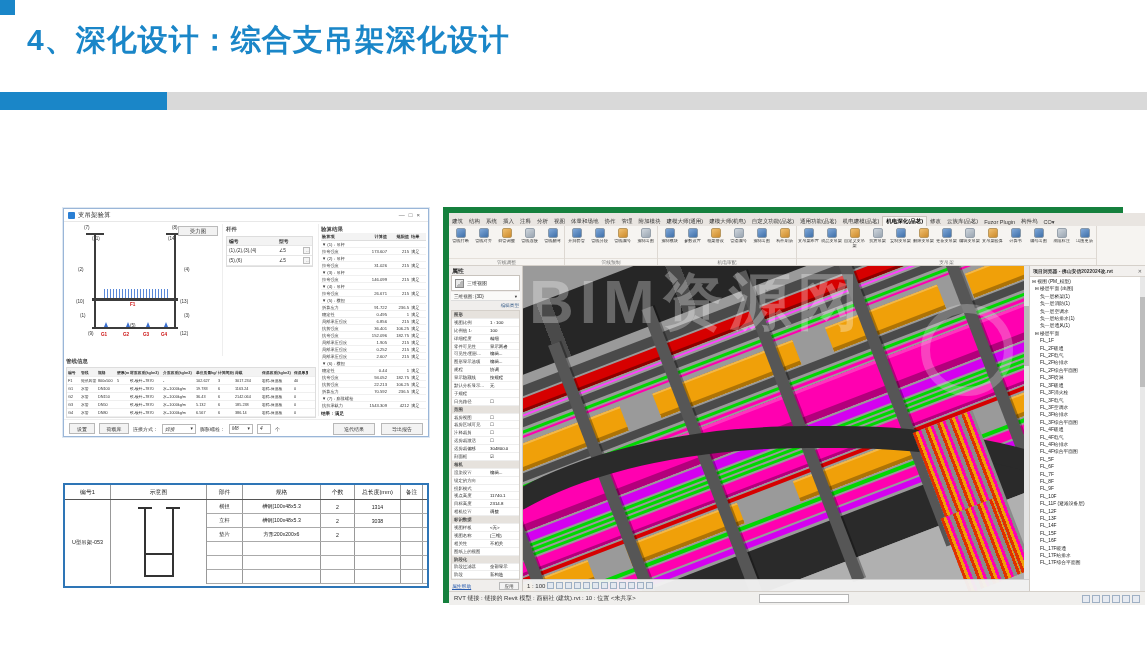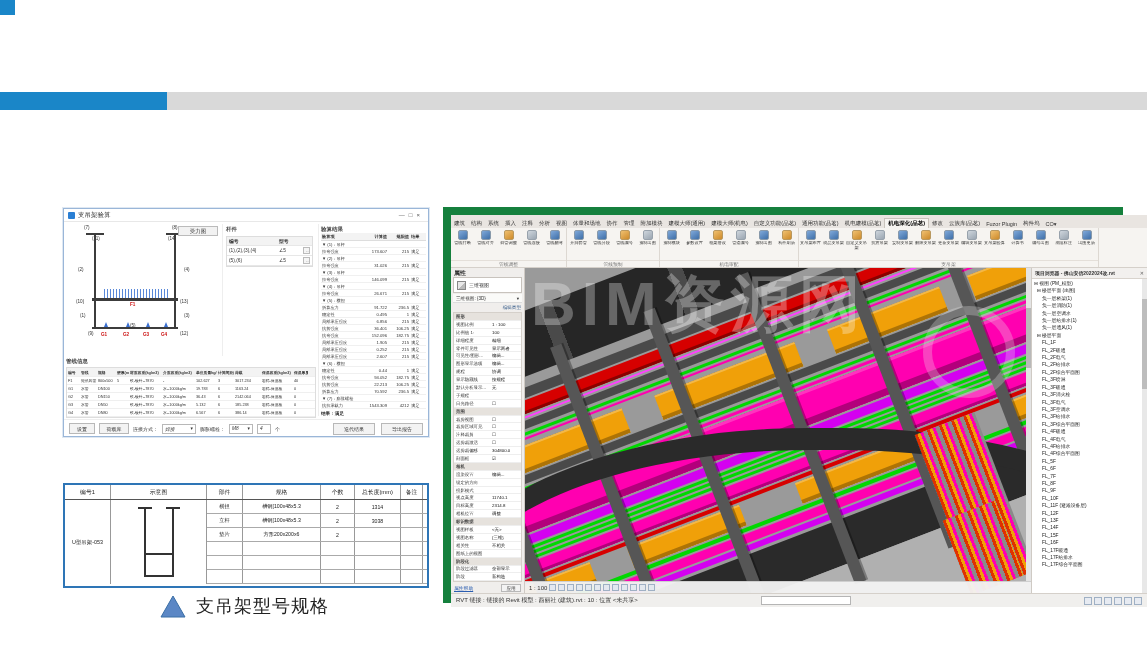--- a/index.html
+++ b/index.html
@@ -63,21 +63,21 @@
   .shead{display:grid;grid-template-columns:46px 96px 36px 78px 34px 46px 22px;height:15px;border-bottom:1px solid #555;font-size:5.8px;color:#222;align-items:center;text-align:center}
   .shead span{border-right:1px solid #999;height:100%;display:flex;align-items:center;justify-content:center}
   .sbody{display:grid;grid-template-columns:46px 96px 220px;height:84px}
   .scell{border-right:1px solid #999;display:flex;align-items:center;justify-content:center;font-size:5.4px;color:#222}
   .sparts .sprow{display:grid;grid-template-columns:36px 78px 34px 46px 22px;height:14px;border-bottom:1px solid #aaa;font-size:5.2px;color:#222;align-items:center;text-align:center}
   .sparts .sprow span{border-right:1px solid #999;height:100%;display:flex;align-items:center;justify-content:center;overflow:hidden;white-space:nowrap}
   .udraw{position:relative;width:70px;height:74px}
   .ud{position:absolute;background:#333}
 
   
-  .revit{left:443px;top:207px;width:680px;height:396px;background:#f3f1ee;border:8px solid #15803d}
+  .revit{left:443px;top:207px;width:680px;height:396px;background:#f3f1ee;border:6px solid #15803d}
   .rtabs{position:absolute;left:0;top:0;width:696px;height:13px;background:#e9e5e1;display:flex;align-items:flex-end;overflow:hidden}
   .rtab{font-size:5.5px;color:#333;padding:1px 3px;white-space:nowrap}
   .rtab.active{background:#f6f4f1;border:1px solid #c9c3bc;border-bottom:none;color:#000;font-weight:bold}
   .ribbon{position:absolute;left:0;top:13px;width:696px;height:40px;background:#f6f4f1;border-bottom:1px solid #d5d0ca;display:flex}
   .rgroup{height:100%;border-right:1px solid #ddd8d2;display:flex;flex-direction:column}
   .rbtns{flex:1;display:flex;align-items:flex-start;padding-top:2px}
   .rbtn{width:23px;display:flex;flex-direction:column;align-items:center;gap:1px}
   .rico{width:10px;height:10px;border-radius:2px;background:linear-gradient(145deg,#7fa8d9,#3f6fa8);border:1px solid #8899aa}
   .rbtn:nth-child(3n) .rico{background:linear-gradient(145deg,#f0c070,#cd8a2a);border-color:#b9985f}
   .rbtn:nth-child(4n) .rico{background:linear-gradient(145deg,#cfd6dd,#9aa5b1);border-color:#98a2ac}
@@ -132,20 +132,21 @@
   .stico{width:8px;height:8px;background:#e7ebf2;border:1px solid #9fb0c4}
   .st-right{margin-left:auto;display:flex;gap:2px;align-items:center}
   .st-input{width:90px;height:9px;background:#fff;border:1px solid #b5b5b5;margin-left:120px}
 </style>
 </head>
 <body>
 
 <div class="slide">
 
   <div class="abs corner"></div>
+  <div class="abs title">4、深化设计：综合支吊架深化设计</div>
   <div class="abs bar-blue"></div>
   <div class="abs bar-gray"></div>
 
   <div class="abs calcwin">
     <div class="cw-tb">
       <span class="cw-ico"></span>
       <span>支吊架验算</span>
       <span class="cw-ctr"><span>—</span><span>□</span><span>×</span></span>
     </div>
 
@@ -541,26 +542,20 @@
           <span></span>
           <span></span>
           <span></span>
           <span></span>
           <span></span>
         </div>
         </div>
     </div>
   </div>
 
-  <div class="abs cap cap2">
-    <svg width="26" height="24">
-        <polygon points="13,2 25,23 1,23" fill="#5b87c5" stroke="#3a6ea5" stroke-width="1"></polygon>
-      </svg>
-    <span class="txt">支吊架型号规格</span>
-  </div>
 
   <div class="abs revit">
 
     <div class="rtabs">
       <div style="display:flex;align-items:flex-end">
 
       <span class="rtab">建筑</span>
           <span class="rtab">结构</span>
           <span class="rtab">系统</span>
           <span class="rtab">插入</span>

